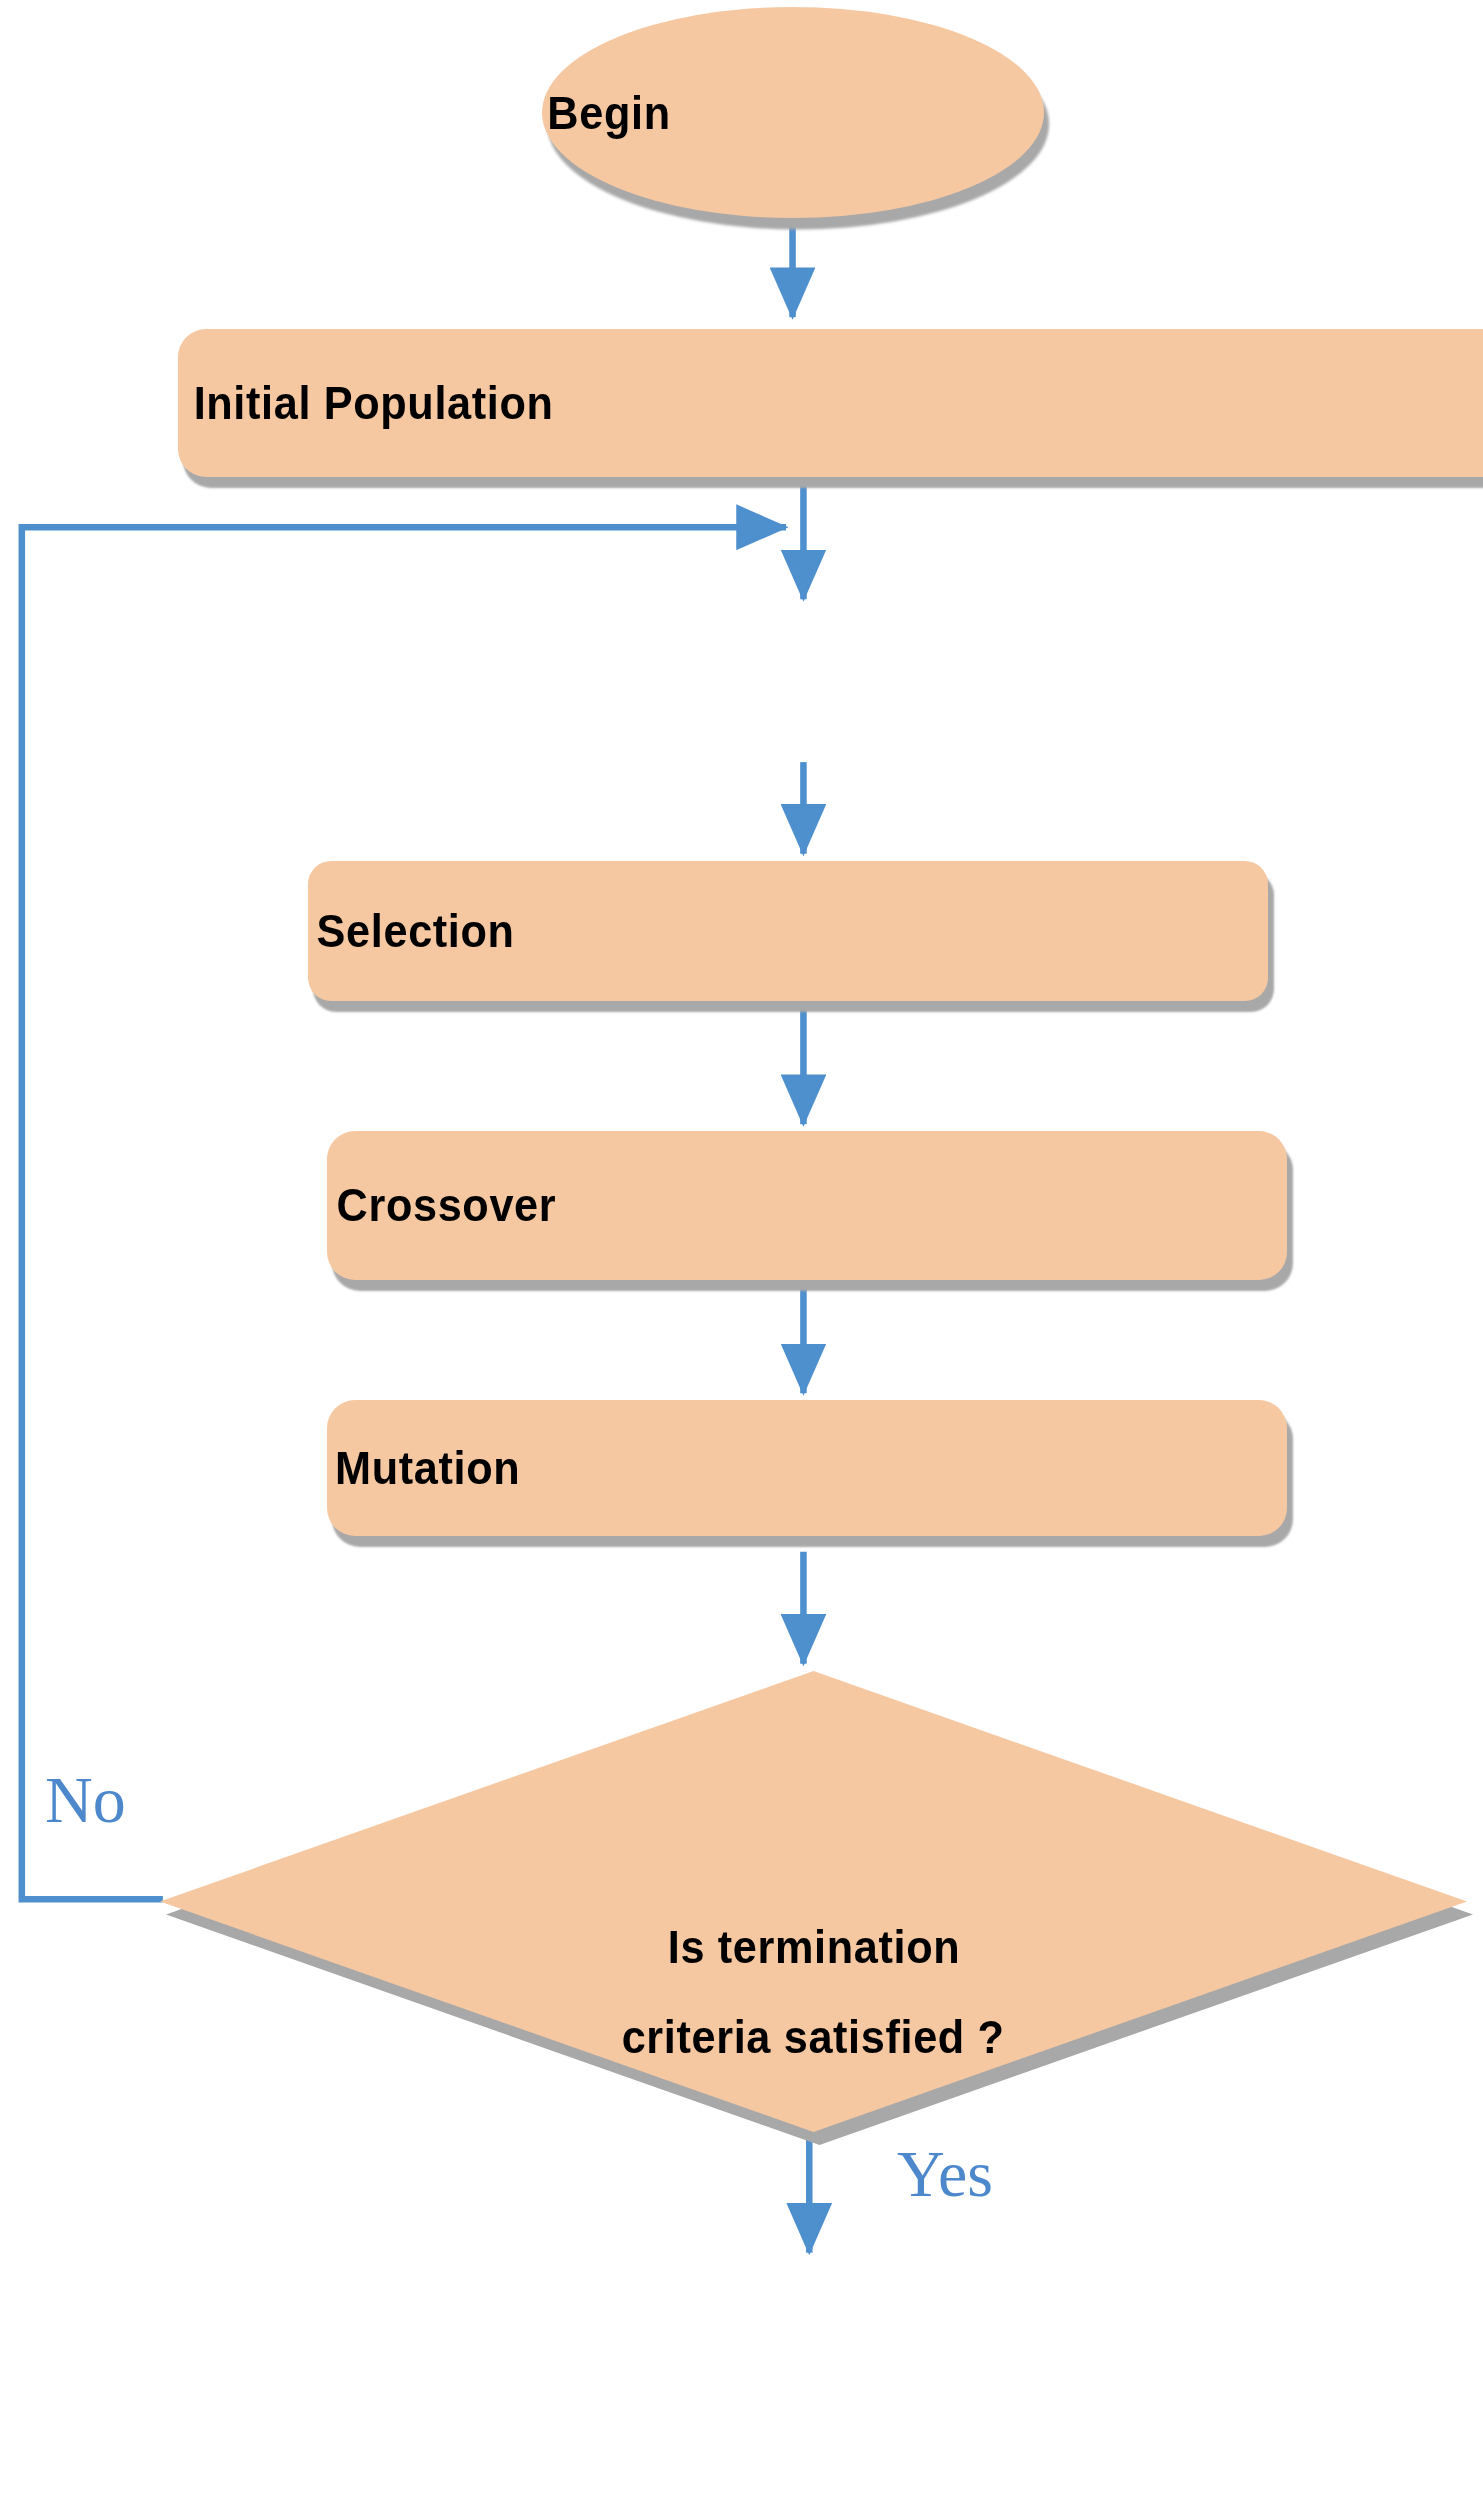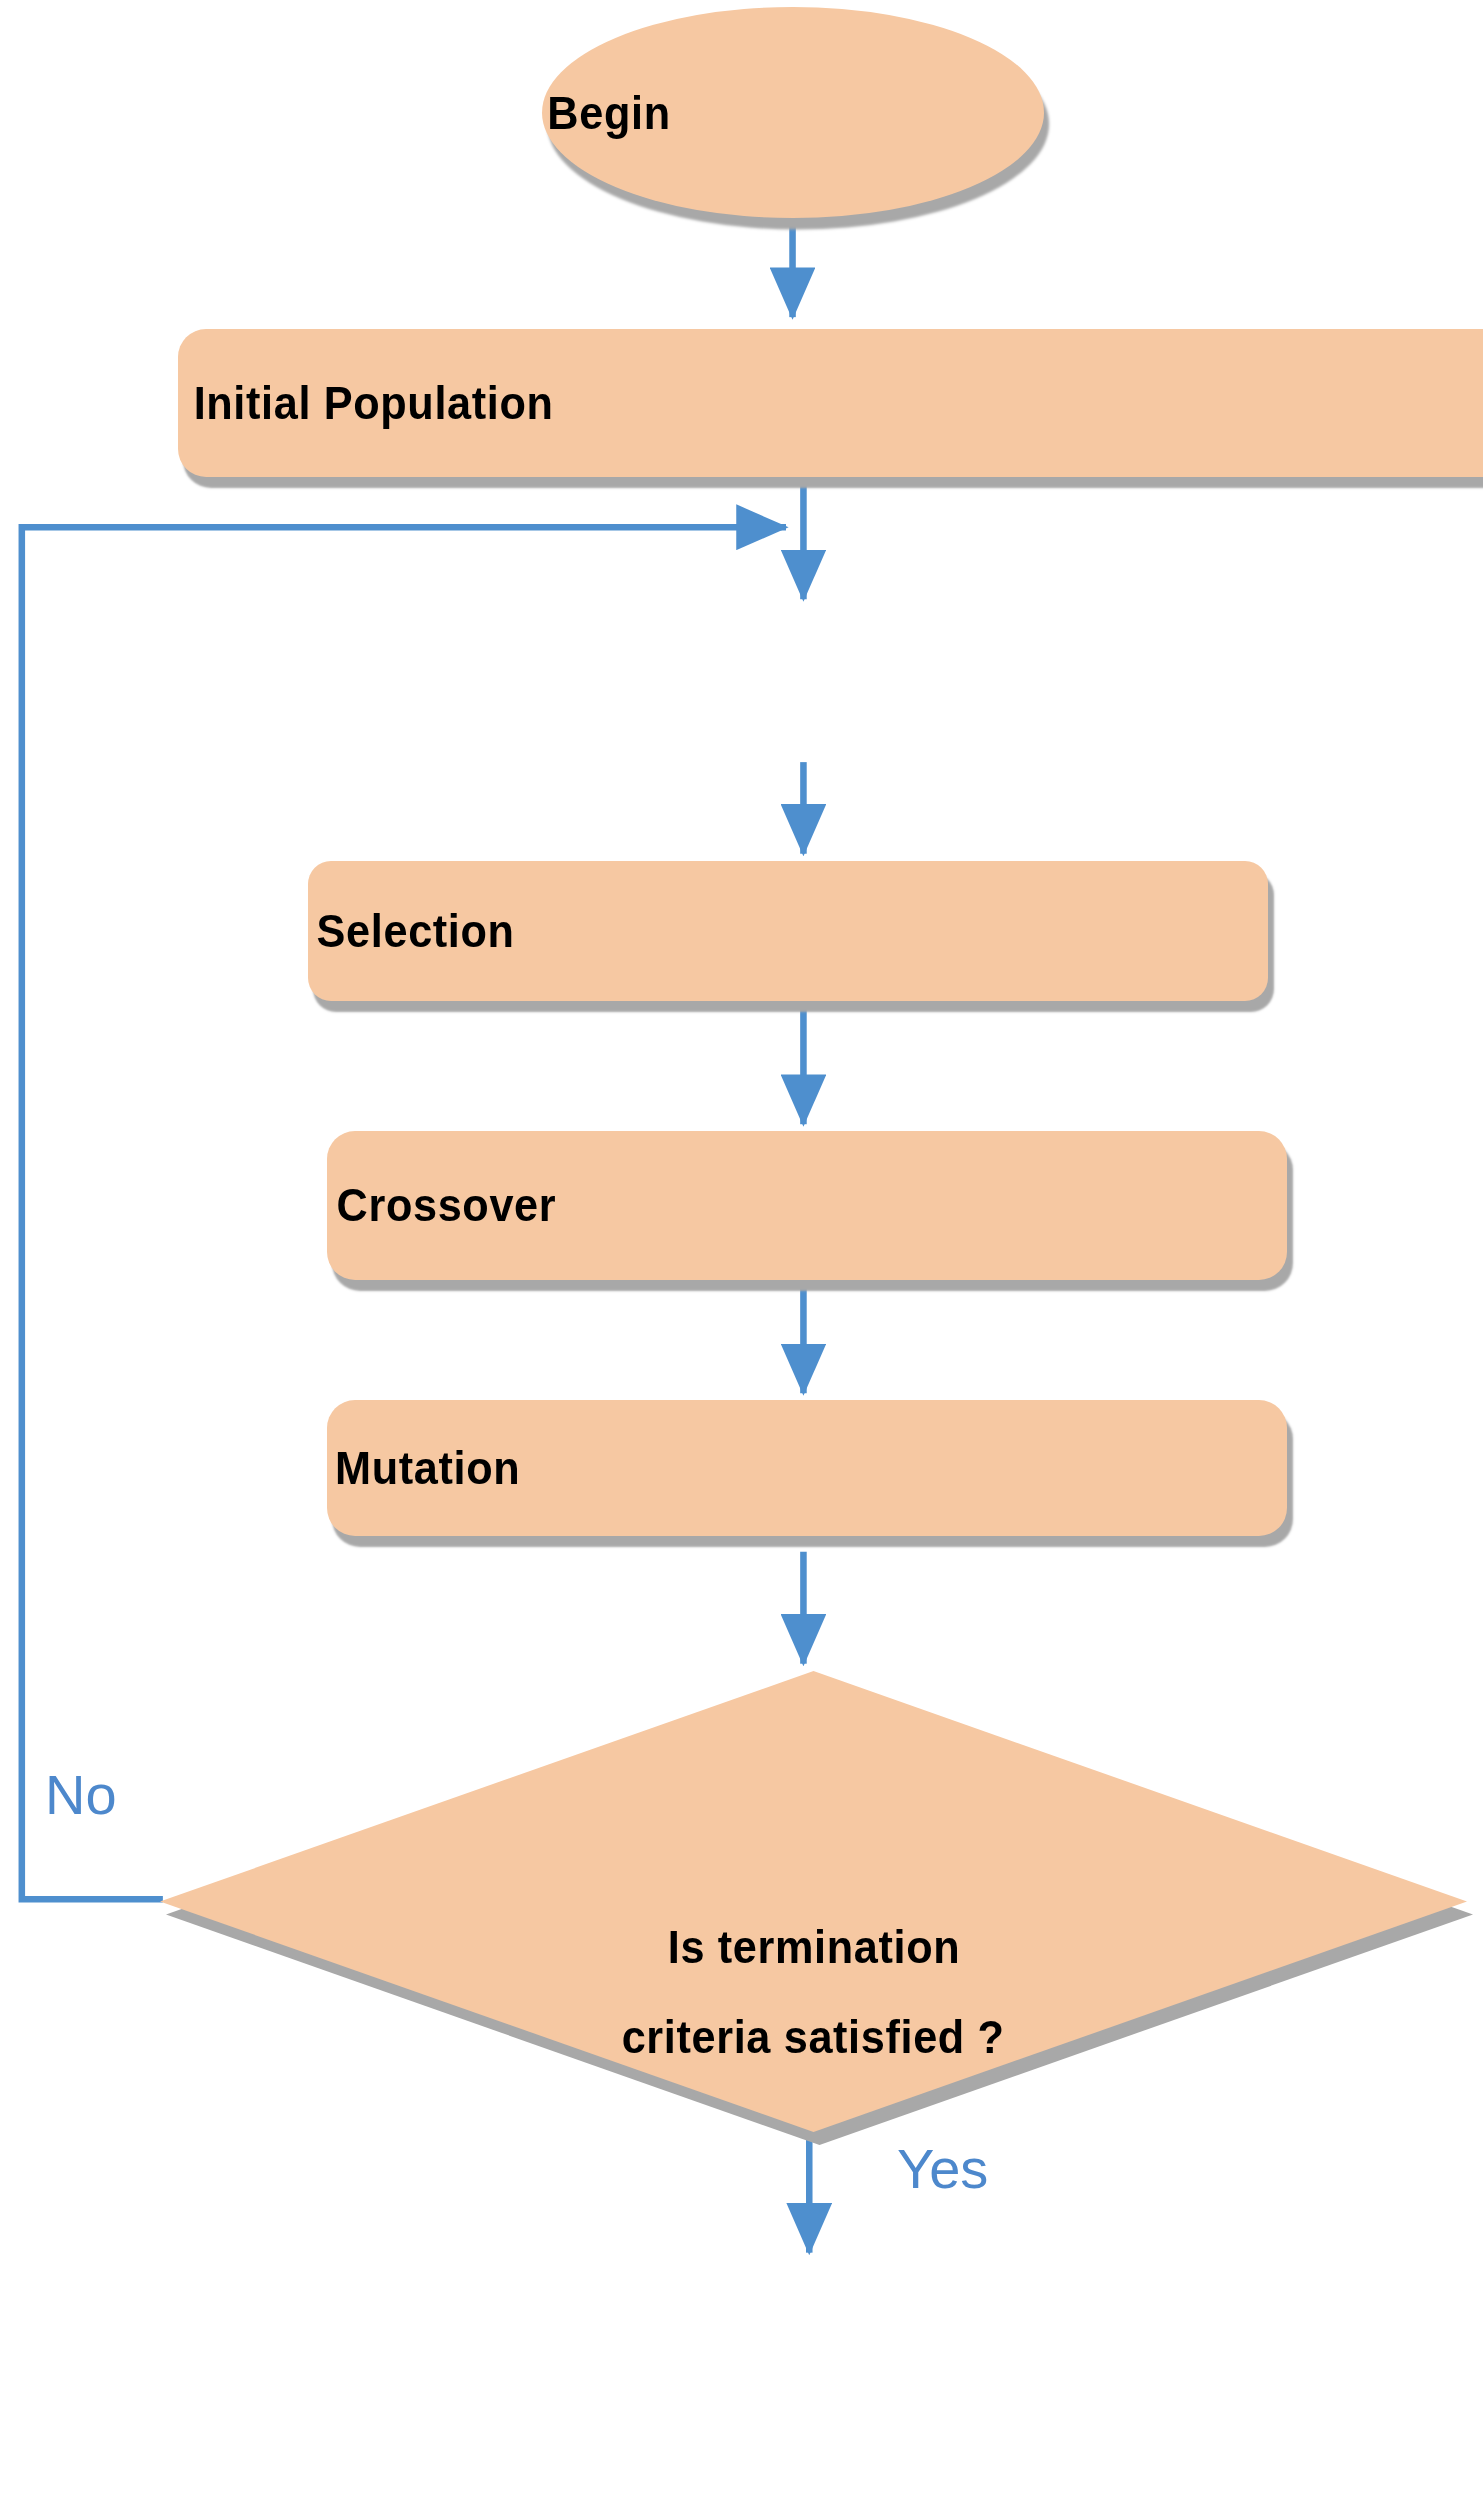--- a/index.html
+++ b/index.html
@@ -63,22 +63,22 @@
     display: flex;
     flex-direction: column;
     align-items: center;
     justify-content: flex-end;
     padding-bottom: 51px;
     box-sizing: border-box;
   }
   .diamond .node-label { line-height: 1.9; }
   .edge-label {
     position: absolute;
-    font-family: Liberation Sans, sans-serif;
-    font-size: 56px;
+    font-family: Liberation Serif, serif;
+    font-size: 66px;
     line-height: 1;
     color: var(--edge-label-color, #4D88CC);
     white-space: nowrap;
   }
 </style>
 </head>
 <body>
 
 <div class="canvas">
 

